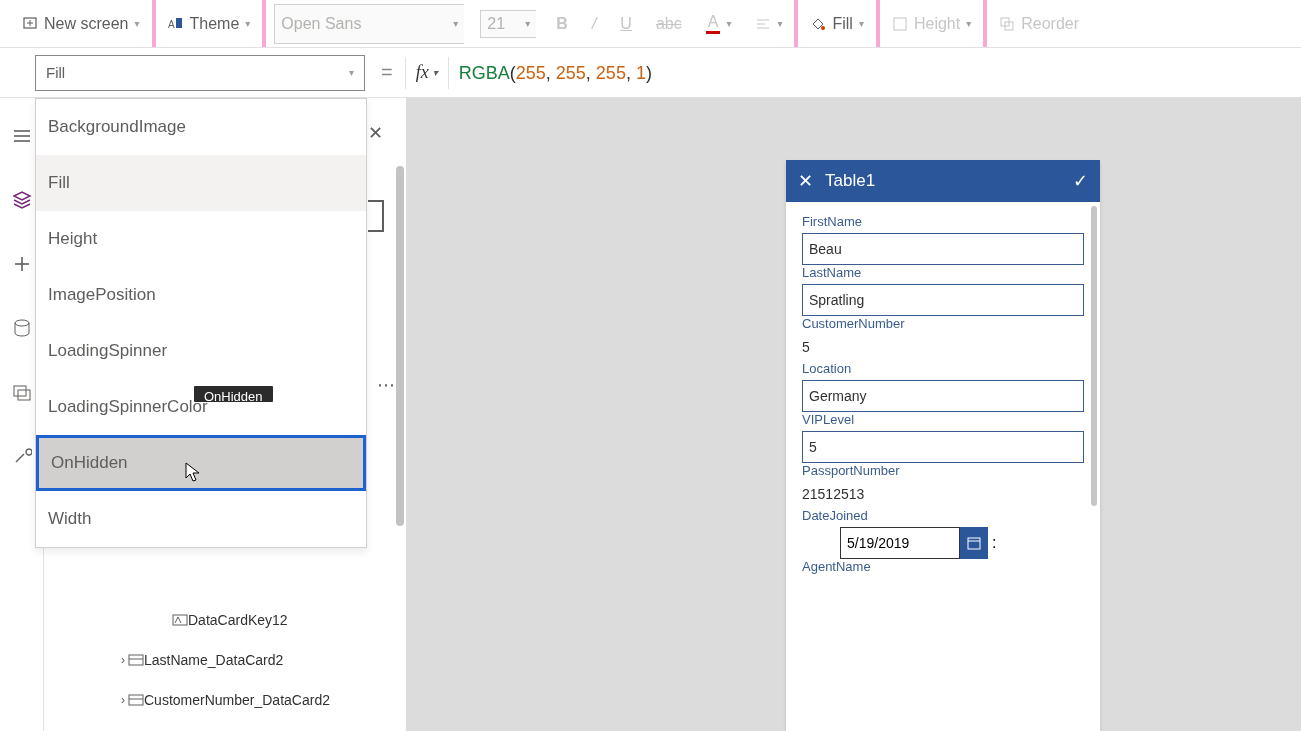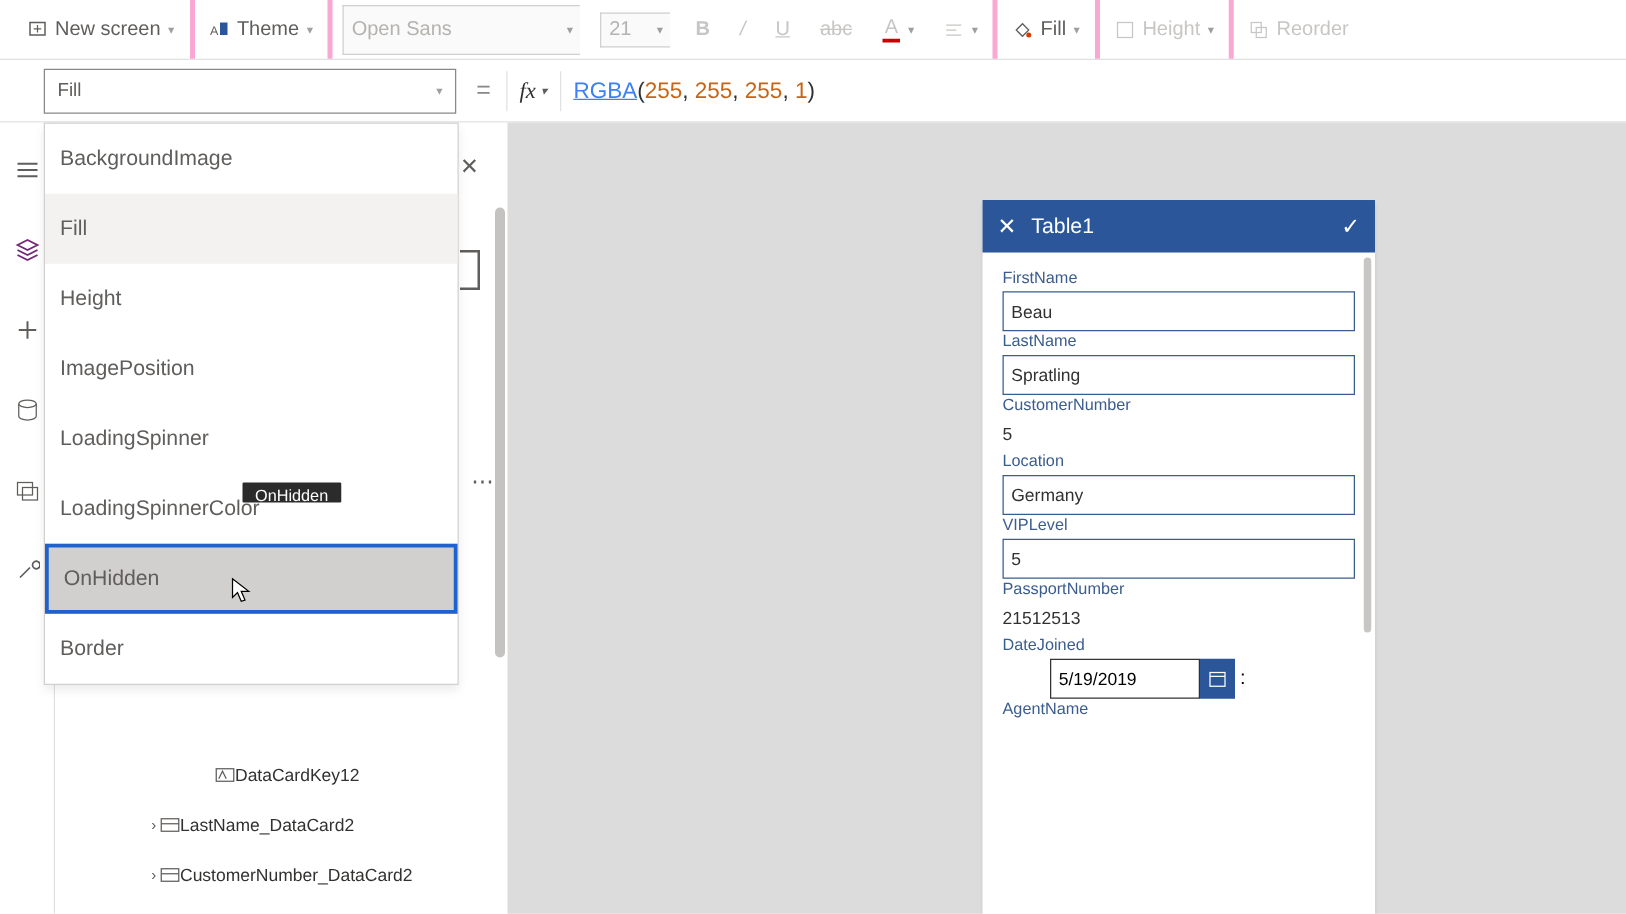--- a/index.html
+++ b/index.html
@@ -46,21 +46,21 @@
   padding: 0 10px;
   font-size: 15px;
   color: #605e5c;
 }
 .eq-sign { margin: 0 12px 0 16px; font-size: 20px; color: #8a8886; }
 .fx-area { display:flex; align-items:center; gap:10px; height:36px; }
 .fx-badge { font-style: italic; font-family: Georgia, serif; color:#323130; font-size:18px; display:flex; align-items:center; gap:4px;}
 .fx-badge .chev-down{ color:#605e5c; }
 .fx-sep { width:1px; height:32px; background:#e1e1e1; }
 .formula-text { font-family: Consolas, monospace; font-size: 18px; }
-.fn { color: #3b82f6; text-decoration: underline; }
+.fn { color: #15803d; }
 .num { color: #c86414; }
 .paren, .comma { color: #323130; }
 
 
 .left-rail {
   position: absolute;
   left: 0;
   top: 98px;
   width: 44px;
   bottom: 0;
@@ -326,21 +326,21 @@
   <div class="dropdown-item">
       <span>LoadingSpinner</span>
     </div>
   <div class="dropdown-item">
       <span>LoadingSpinnerColor</span>
     </div>
   <div class="dropdown-item hl hov">
       <span>OnHidden</span>
     </div>
   <div class="dropdown-item">
-      <span>Border</span>
+      <span>Width</span>
     </div>
 </div>
 
 <div class="tooltip-dark"><span>OnHidden</span></div>
 
 <svg class="cursor-arrow" width="18" height="22">
   <path d="M1 1 L1 16 L5 12 L8 19 L11 18 L8 11 L14 11 Z" fill="#fff" stroke="#000" stroke-width="1"></path>
 </svg>
 
 <span class="close-x">✕</span>

